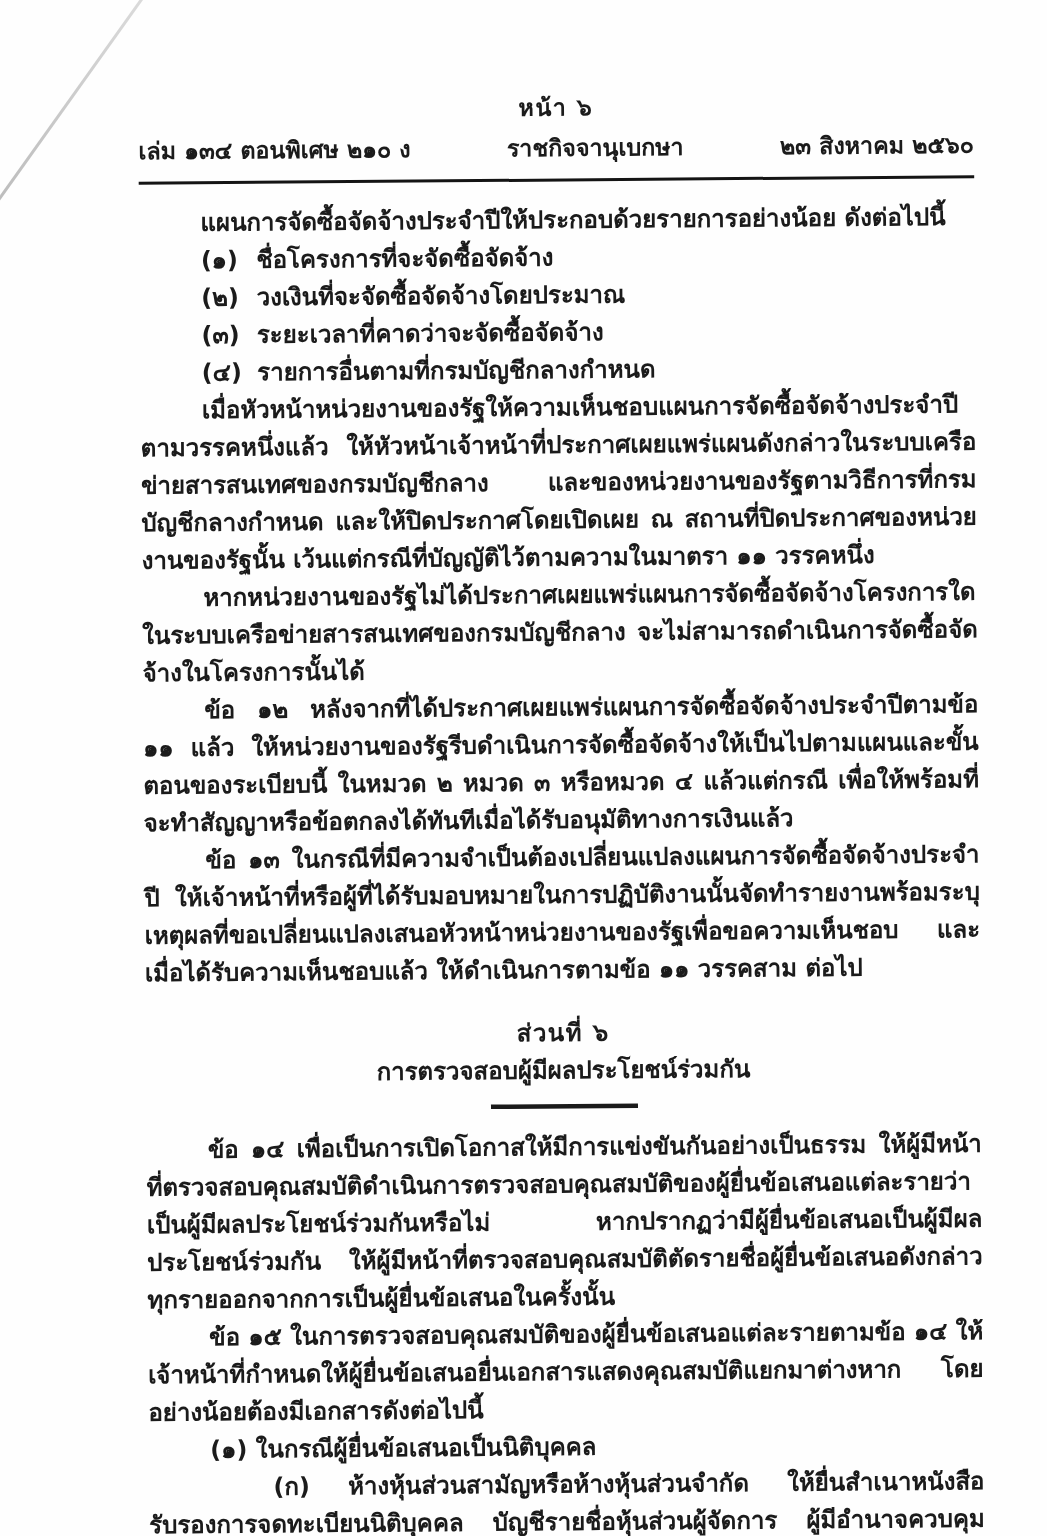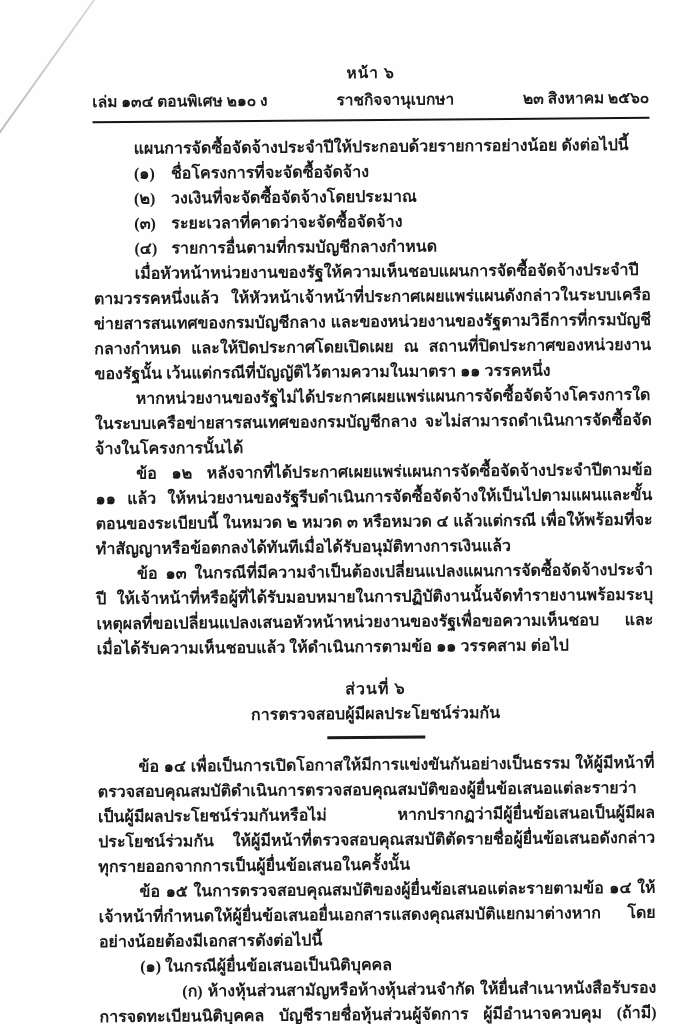--- a/index.html
+++ b/index.html
@@ -7,21 +7,20 @@
     font-family: "DejaVu Sans", "Liberation Sans", sans-serif;
     background:#e8e8e8;
   }
   .page {
     position:relative;
     width:698px; height:1024px;
     margin:0 auto;
     background:#fefefe;
     overflow:hidden;
     color:#1b1b1b;
-    font-family:Liberation Serif, serif;
   }
   
   .scan-artifact {
     position:absolute;
     left:-2px; top:133px;
     width:172px; height:2px;
     background:linear-gradient(90deg,#9a9a9a,#c9c9c9);
     opacity:.65;
     transform-origin:0 0;
     transform:rotate(-54.5deg);

